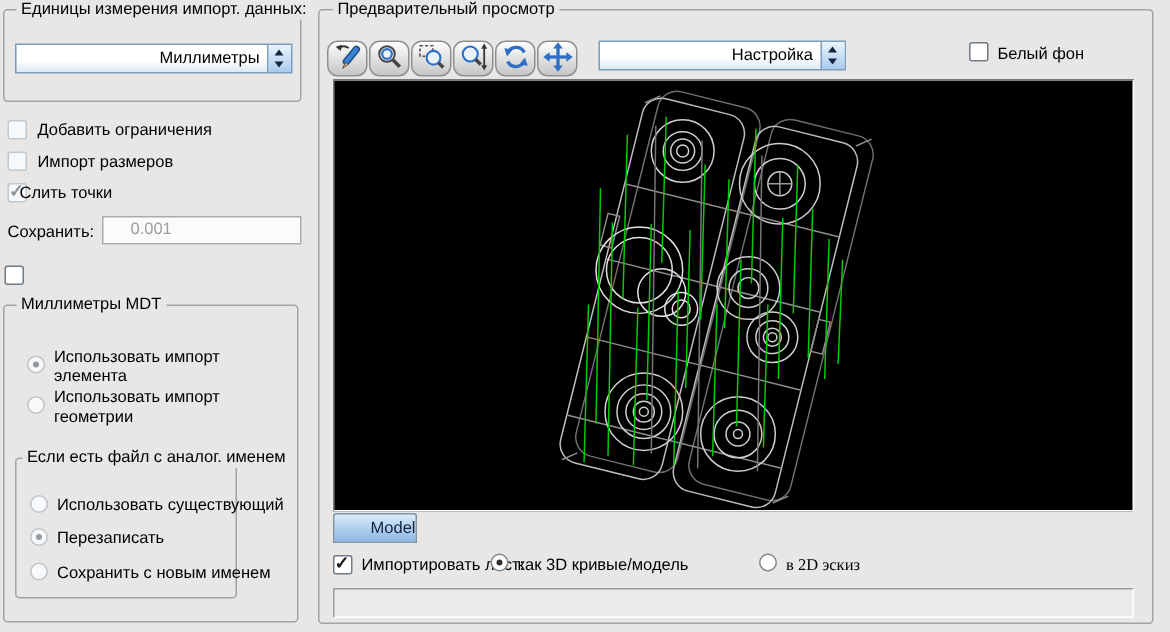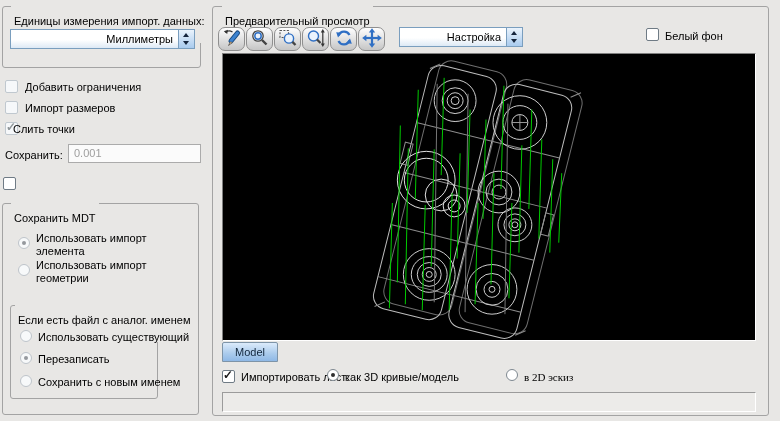--- a/index.html
+++ b/index.html
@@ -1,21 +1,21 @@
 <!DOCTYPE html>
 <html><head>
 <meta charset="utf-8">
 <style>
   * { margin:0; padding:0; box-sizing:border-box; }
   html,body { width:780px; height:421px; }
   body { font-family:"Liberation Sans", sans-serif; font-size:11px; background:#E8E7E5; color:#000; }
   #root { position:relative; width:780px; height:421px; background:#E8E7E5; overflow:hidden; }
 
   .gb { position:absolute; border:1px solid #A3A3A3; border-radius:3px; }
-  .lg { position:absolute; top:-8px; left:8px; background:#E8E7E5; padding:15px 3px; white-space:nowrap; line-height:14px; }
+  .lg { position:absolute; top:-8px; left:8px; background:#E8E7E5; padding:0 3px; white-space:nowrap; line-height:14px; }
 
   .lbl { position:absolute; white-space:nowrap; line-height:14px; }
   .lbl.wrap { white-space:normal; line-height:13px; }
   .dim { color:#9E9E9E; }
 
   .cb { position:absolute; width:13px; height:13px; background:#fff; border:1px solid #6F7B85; border-radius:2px; }
   .cb.dis { border-color:#C0C8CF; background:#F6F8FA; }
   .cb .chk { position:absolute; left:0px; top:-3px; font-size:12px; font-weight:bold; color:#1A1A1A; }
   .cb.dis .chk { color:#8F9699; }
 
@@ -25,28 +25,28 @@
   .rad.dis .dot { background:#95999D; }
 
   .combo { position:absolute; height:20px; border:1px solid #7A9EBE; background:linear-gradient(#FFFFFF 55%, #DDE9F5); display:flex; }
   .combo .cval { flex:1; padding:3px 5px; line-height:13px; white-space:nowrap; overflow:hidden;text-align:right; }
   .combo .spin { position:relative; width:16px; border-left:1px solid #7A9EBE; background:linear-gradient(#EAF3FC, #A9CBEE); }
   .combo .spin::before { content:""; position:absolute; left:4px; top:3px;
       border-left:3px solid transparent; border-right:3px solid transparent; border-bottom:4px solid #15243C; }
   .combo .spin::after { content:""; position:absolute; left:4px; bottom:3px;
       border-left:3px solid transparent; border-right:3px solid transparent; border-top:4px solid #15243C; }
 
-  .field { position:absolute; border:1px solid #ABABAB; background:#FBFBFB; padding:2px 5px; line-height:13px; }
+  .field { position:absolute; border:1px solid #ABABAB; background:#FBFBFB; padding:2px 18px; line-height:13px; }
 
   .toolbtn { position:absolute; width:27px; height:24px; border:1px solid #8F8F8F; border-radius:7px;
       background:linear-gradient(#FEFEFE, #DFDFDF 55%, #C6C6C6); display:flex; align-items:center; justify-content:center; }
 
   .preview { position:absolute; background:#000; border:1px solid; border-color:#7F7F7F #FFFFFF #FFFFFF #7F7F7F; }
 
-  .tab { position:absolute; border:1px solid #7E94A8; border-radius:2px 2px 0 0; text-align:center; line-height:18px;
+  .tab { position:absolute; border:1px solid #7E94A8; border-radius:2px 2px 0 0; text-align:right; line-height:18px;
       background:linear-gradient(#DCEBFB, #A9CAEC 60%, #8FB8E6); color:#10253C; }
 
   .progress { position:absolute; background:#ECEBE9; border:1px solid; border-color:#9B9B9B #FFFFFF #FFFFFF #9B9B9B; }
 </style>
 </head>
 <body>
 
 <div id="root">
 
   <div class="gb" style="left:2px; top:6px; width:199px; height:62px;">
@@ -67,21 +67,21 @@
       <span class="chk">✓</span>
     </span>
   <span class="lbl" style="left:13px; top:122px;">Слить точки</span>
 
   <span class="lbl" style="left:5px; top:148px;">Сохранить:</span>
   <span class="field dim" style="left:68px; top:144px; width:133px; height:19px;">0.001</span>
 
   <span class="cb" style="left:3px; top:177px;"></span>
 
   <div class="gb" style="left:2px; top:203px; width:197px; height:212px;">
-    <span class="lg">Сохранить MDT</span>
+    <span class="lg">Миллиметры MDT</span>
   </div>
 
   <span class="rad dis" style="left:18px; top:237px;">
       <span class="dot"></span>
     </span>
   <span class="lbl wrap" style="left:36px; top:232px; width:142px;">Использовать импорт элемента</span>
   <span class="rad dis" style="left:18px; top:264px;"></span>
   <span class="lbl wrap" style="left:36px; top:259px; width:142px;">Использовать импорт геометрии</span>
 
   <div class="gb" style="left:10px; top:305px; width:148px; height:94px;">
@@ -157,21 +157,21 @@
         <line x1="10" y1="3" x2="10" y2="17" stroke="#2F6FC4" stroke-width="2.2"></line>
         <line x1="3" y1="10" x2="17" y2="10" stroke="#2F6FC4" stroke-width="2.2"></line>
         <polygon points="10,0.2 6.8,4.4 13.2,4.4" fill="#2F6FC4"></polygon>
         <polygon points="10,19.8 6.8,15.6 13.2,15.6" fill="#2F6FC4"></polygon>
         <polygon points="0.2,10 4.4,6.8 4.4,13.2" fill="#2F6FC4"></polygon>
         <polygon points="19.8,10 15.6,6.8 15.6,13.2" fill="#2F6FC4"></polygon>
       </svg>
     </span>
   </div>
 
-  <div class="combo" style="left:399px; top:27px; width:124px;padding-left:28px;">
+  <div class="combo" style="left:399px; top:27px; width:165px;padding-left:28px;">
     <span class="cval">Настройка</span>
     <span class="spin"></span>
   </div>
 
   <span class="cb" style="left:646px; top:28px;"></span>
   <span class="lbl" style="left:665px; top:29px;">Белый фон</span>
 
   <div class="preview" style="left:222px; top:53px; width:534px; height:288px;">
     <span>
       <svg width="532" height="286" viewBox="0 0 534 288" preserveAspectRatio="none">

